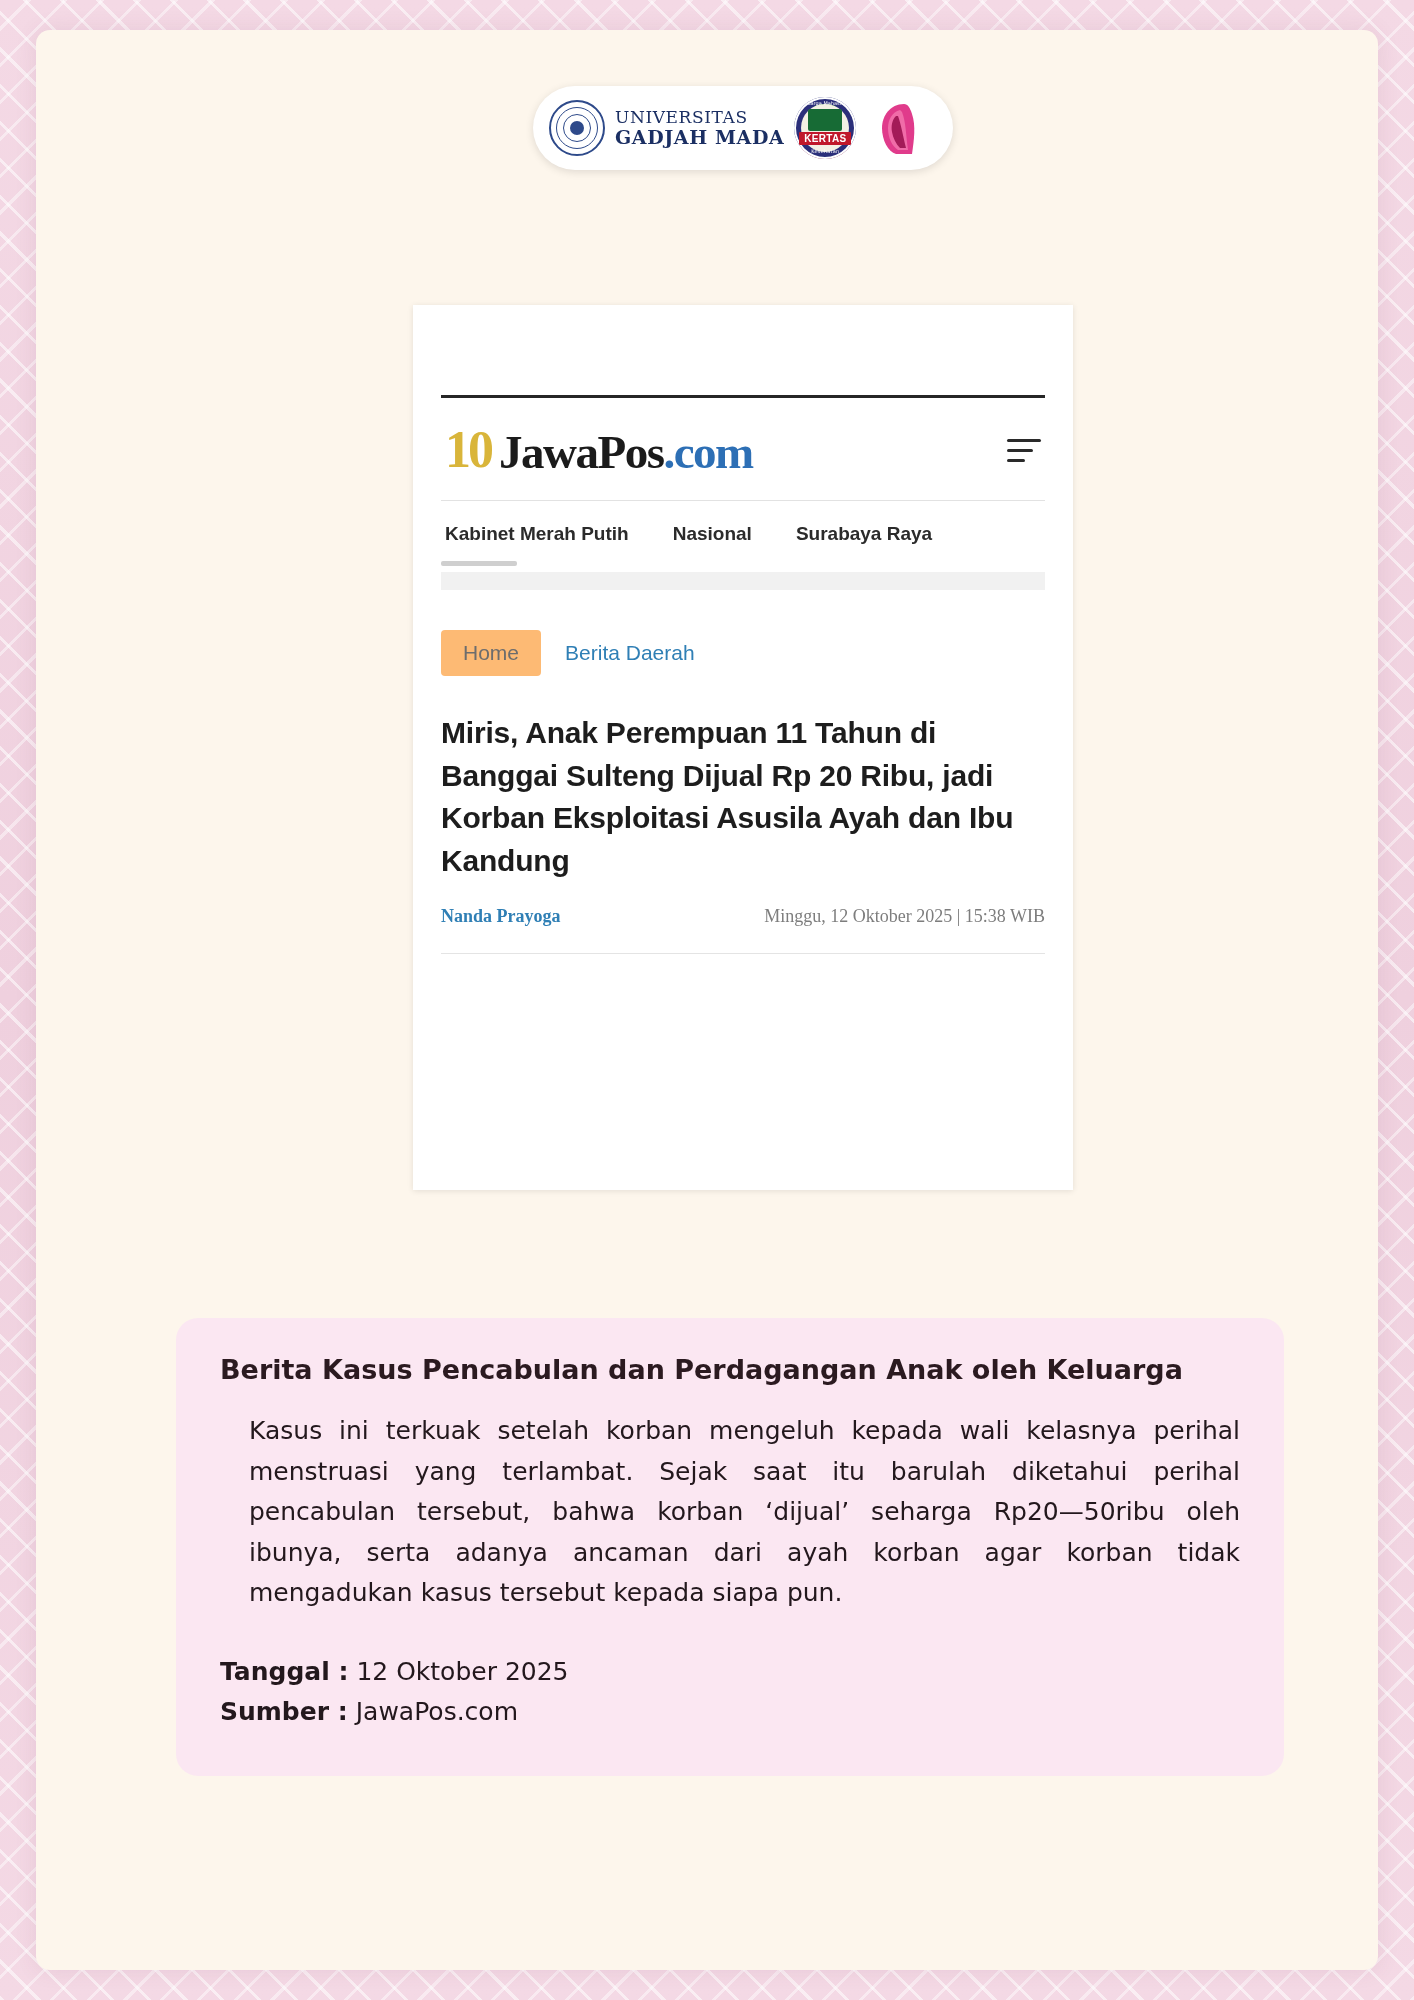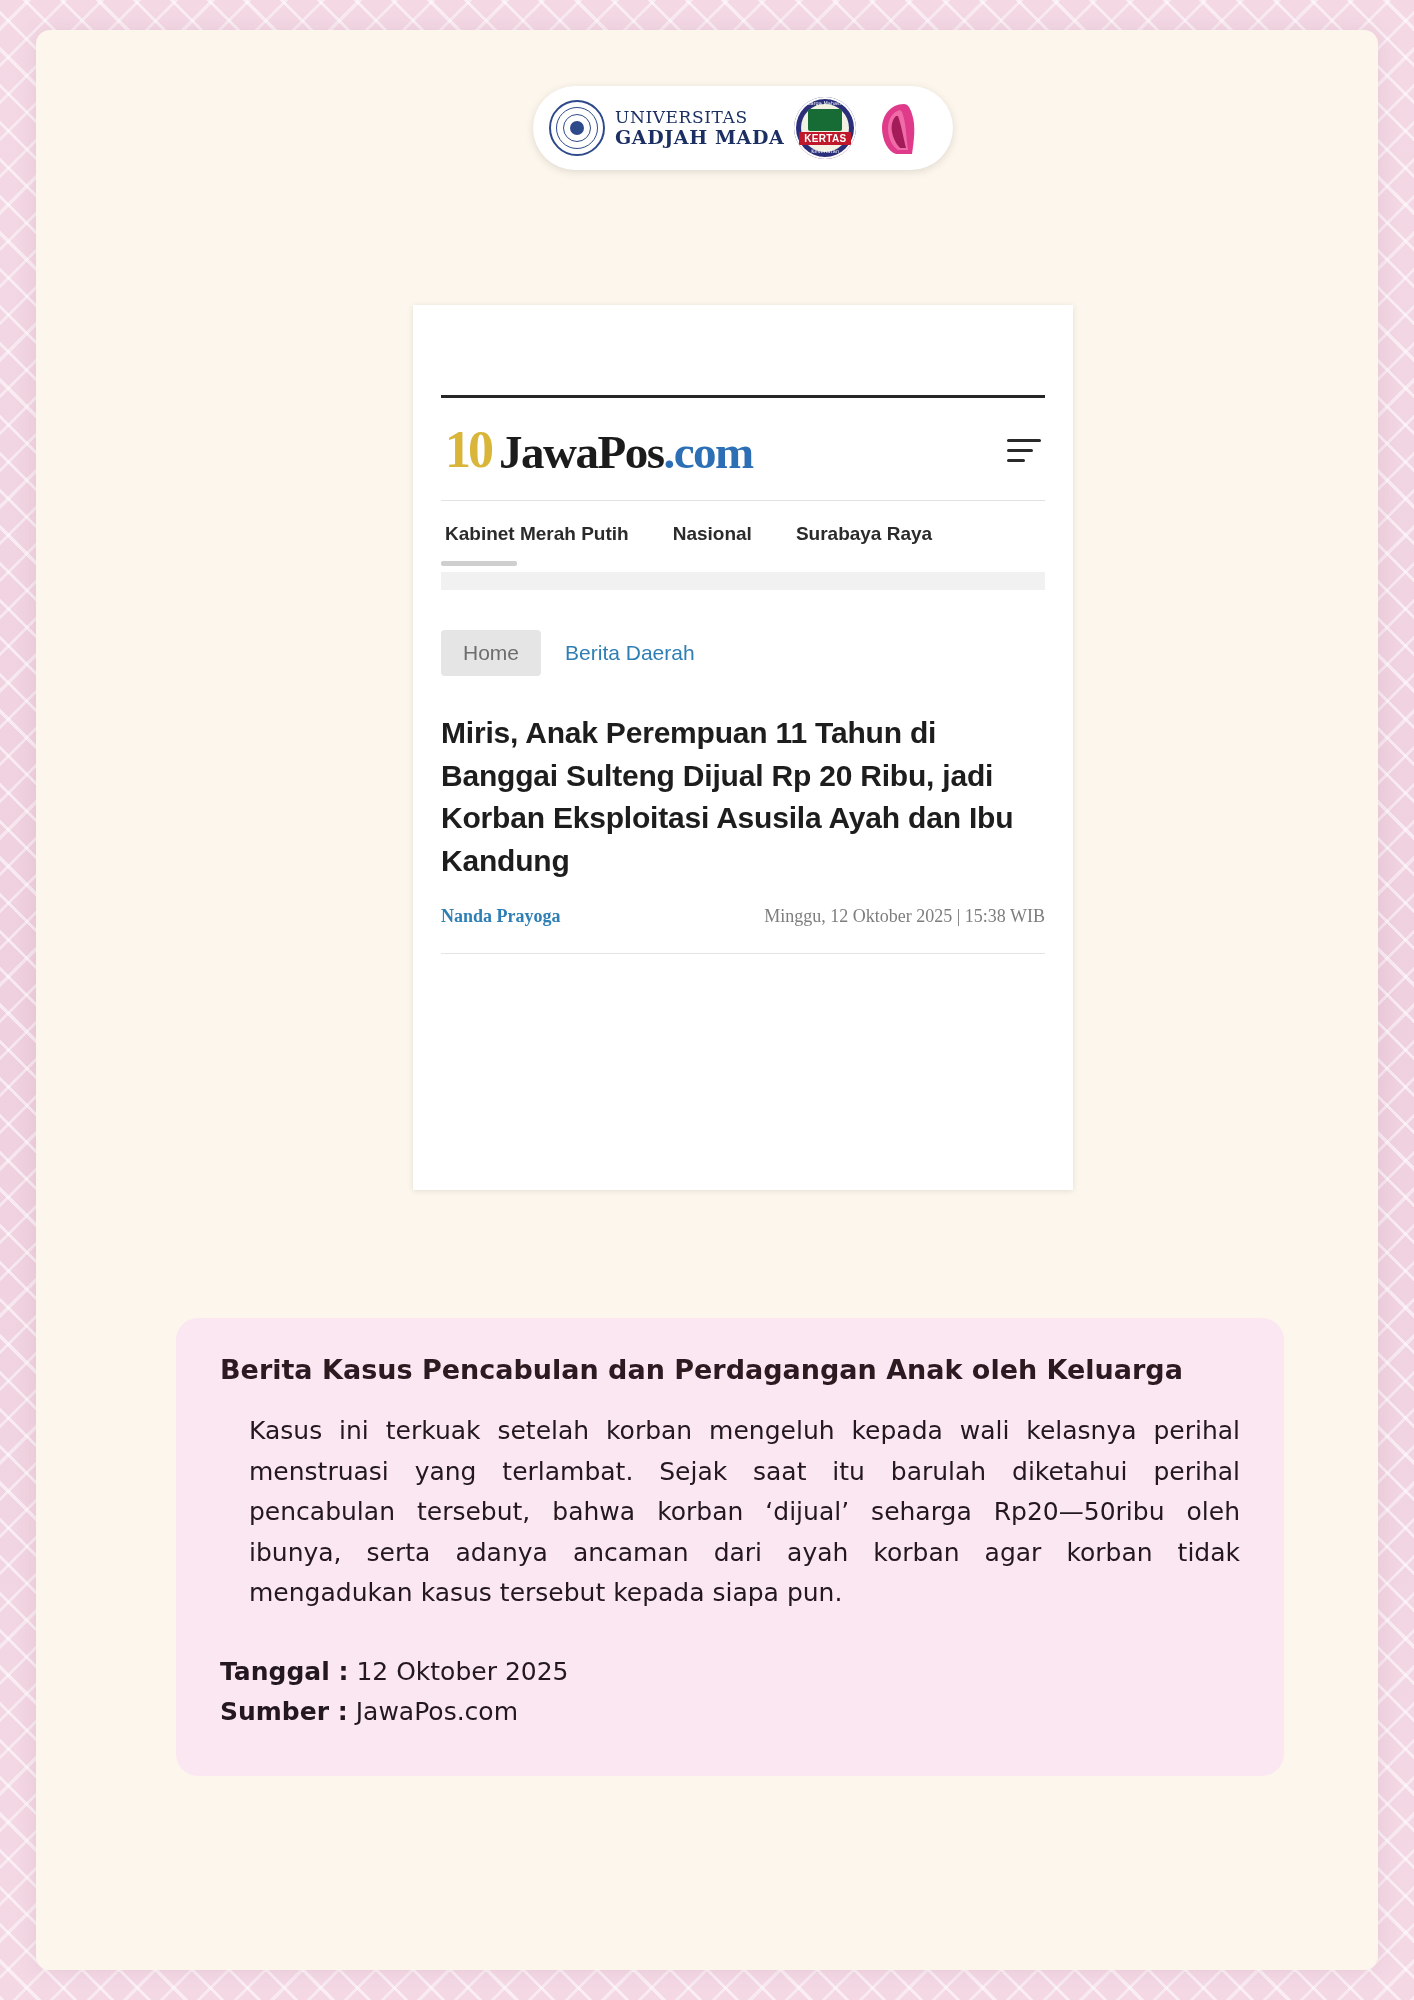--- a/index.html
+++ b/index.html
@@ -226,21 +226,21 @@
   .nav-strip { height: 18px; background: #f1f1f1; margin-top: 6px; }
 
   .crumb-row {
     display: flex;
     align-items: center;
     margin-top: 40px;
     font-size: 21px;
     font-family: "Liberation Sans", sans-serif;
   }
   .crumb-home {
-    background: #e5e5e5;
+    background: #fdba74;
     color: #6d6d6d;
     padding: 11px 22px;
     border-radius: 4px;
   }
   .crumb-daerah { color: #2f7fb5; padding-left: 24px; }
 
   .headline {
     margin-top: 36px;
     font-size: 30px;
     line-height: 1.42;

